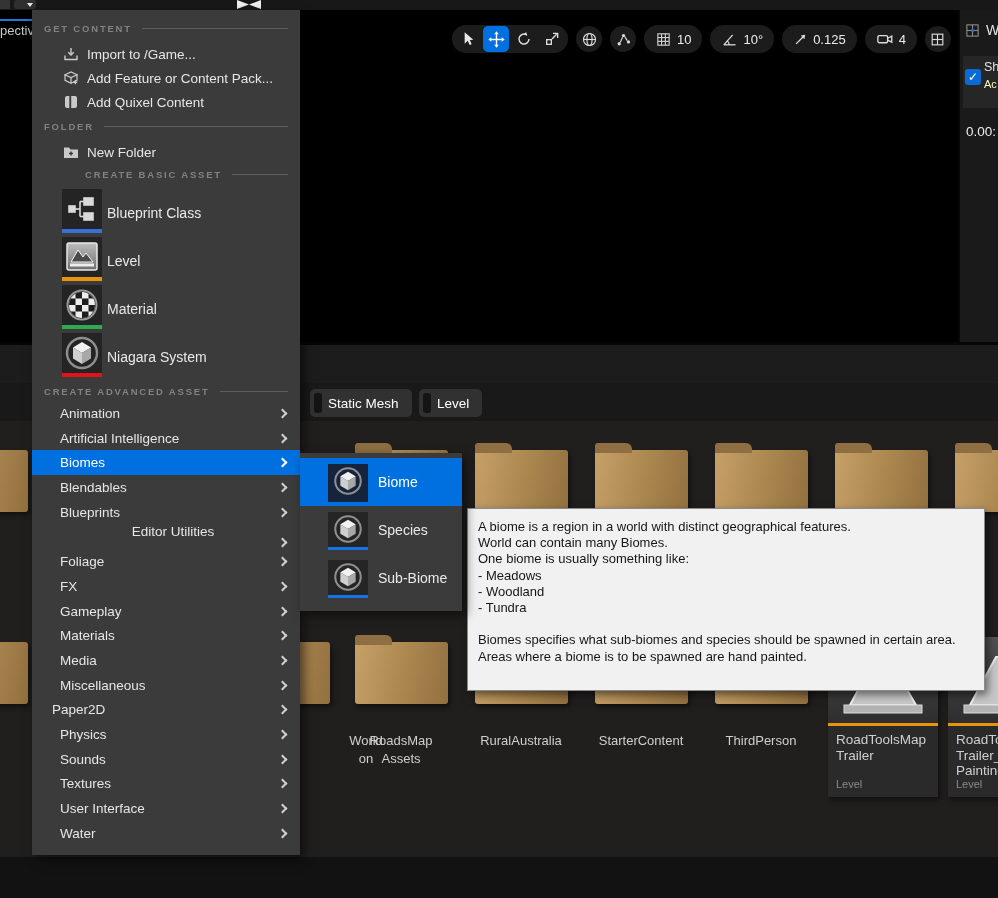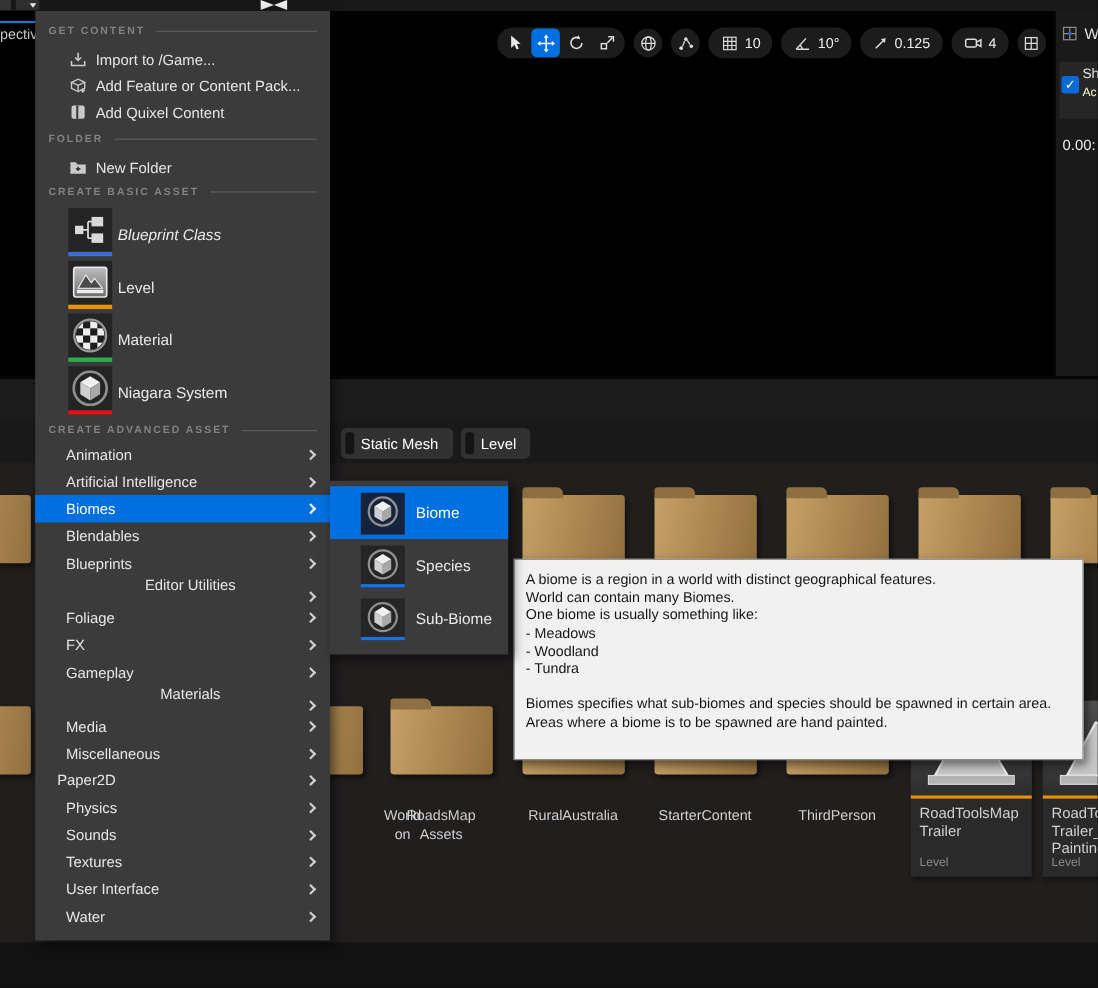--- a/index.html
+++ b/index.html
@@ -74,21 +74,21 @@
   .big .big-ico svg { position:absolute; left:0; top:0; }
   .big .accent { position:absolute; left:0; bottom:0; width:100%; height:4px; }
   .big .big-lbl { position:absolute; left:75px; }
   .adv-row { position:absolute; left:0; width:100%; height:25px; display:flex; align-items:center;
              padding:0 14px 0 28px; color:#e6e6e6; font-size:13.5px; }
   .adv-row .chev { margin-left:auto; width:7px; height:7px; border-top:2px solid #cfcfcf; border-right:2px solid #cfcfcf; transform:rotate(45deg); }
   .adv-row.sel { background:#0070e0; color:#fff; }
   .adv-row.sel .chev { border-color:#fff; }
 
   
-  .submenu { position:absolute; left:300px; top:437px; width:162px; height:158px; background:#3b3b3b;
+  .submenu { position:absolute; left:300px; top:453px; width:162px; height:158px; background:#3b3b3b;
              box-shadow:4px 4px 10px rgba(0,0,0,.55); z-index:8; }
   .sub-row { position:absolute; left:0; width:100%; height:48px; display:flex; align-items:center; color:#e9e9e9; font-size:14px; }
   .sub-row .sub-ico { position:absolute; left:28px; top:6px; width:40px; height:38px; background:#252525; }
   .sub-row .sub-ico svg { position:absolute; left:3px; top:0; }
   .sub-row .sub-under { position:absolute; left:0; bottom:0; width:100%; height:3px; background:#1673e6; }
   .sub-row .sub-lbl { position:absolute; left:78px; }
   .sub-row.sel { background:#0070e0; color:#fff; }
   .sub-row.sel .sub-ico { background:#16233c; }
 
   
@@ -387,26 +387,26 @@
             <path d="M1 3.5 h5 l1.5 2 H15 v8.5 H1 Z" fill="#c9c9c9"></path>
             <g stroke="#3b3b3b" stroke-width="1.5">
               <line x1="6" y1="9.5" x2="10" y2="9.5"></line>
               <line x1="8" y1="7.5" x2="8" y2="11.5"></line>
             </g>
           </svg>
       </span>
       <span class="mi-lbl">New Folder</span>
     </div>
 
-    <div class="m-head" style="top:157px;">
+    <div class="m-head" style="top:157px;margin-left:41px;">
       <span>CREATE BASIC ASSET</span>
         <span class="m-line"></span>
     </div>
 
-    <div class="big" style="top:179px;font-style:italic;">
+    <div class="big" style="top:179px;">
       <span class="big-ico">
         <svg width="40" height="40" viewBox="0 0 40 40" class="icon-svg">
             <g stroke="#d9d9d9" stroke-width="1.6" fill="#d9d9d9">
               <rect x="7" y="17" width="6" height="6"></rect>
               <path d="M13 20 h5" fill="none"></path>
               <path d="M18 12.5 v15" fill="none"></path>
               <path d="M18 12.5 h4" fill="none"></path>
               <path d="M18 27.5 h4" fill="none"></path>
               <rect x="22" y="9" width="9" height="7"></rect>
               <rect x="22" y="24" width="9" height="7"></rect>
@@ -508,21 +508,21 @@
         <span class="chev"></span>
       </div>
     <div class="adv-row" style="top:564px;">
         <span>FX</span>
         <span class="chev"></span>
       </div>
     <div class="adv-row" style="top:589px;">
         <span>Gameplay</span>
         <span class="chev"></span>
       </div>
-    <div class="adv-row" style="top:613px;flex-direction:column;">
+    <div class="adv-row" style="top:613px;">
         <span>Materials</span>
         <span class="chev"></span>
       </div>
     <div class="adv-row" style="top:638px;">
         <span>Media</span>
         <span class="chev"></span>
       </div>
     <div class="adv-row" style="top:663px;">
         <span>Miscellaneous</span>
         <span class="chev"></span>

